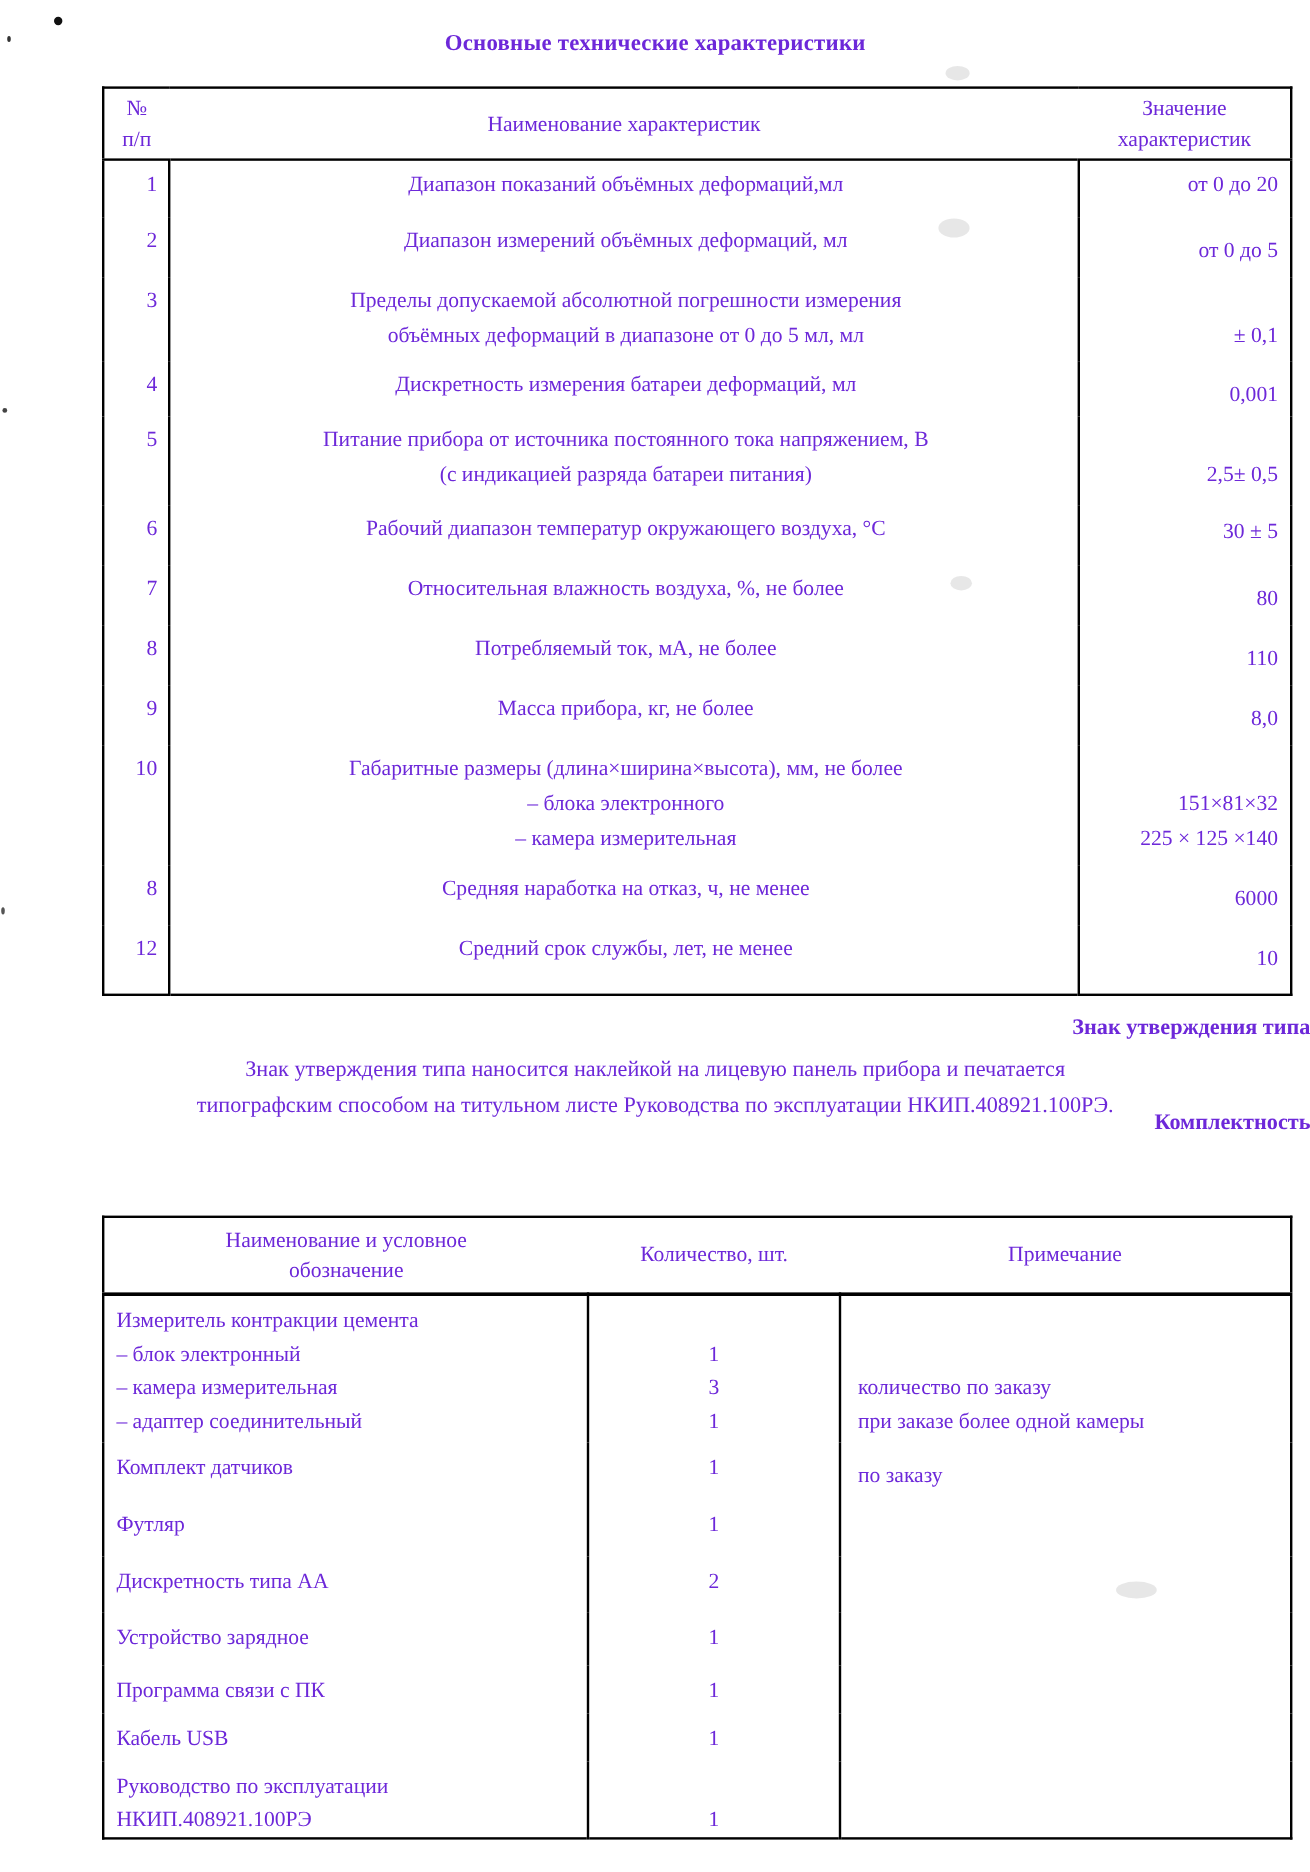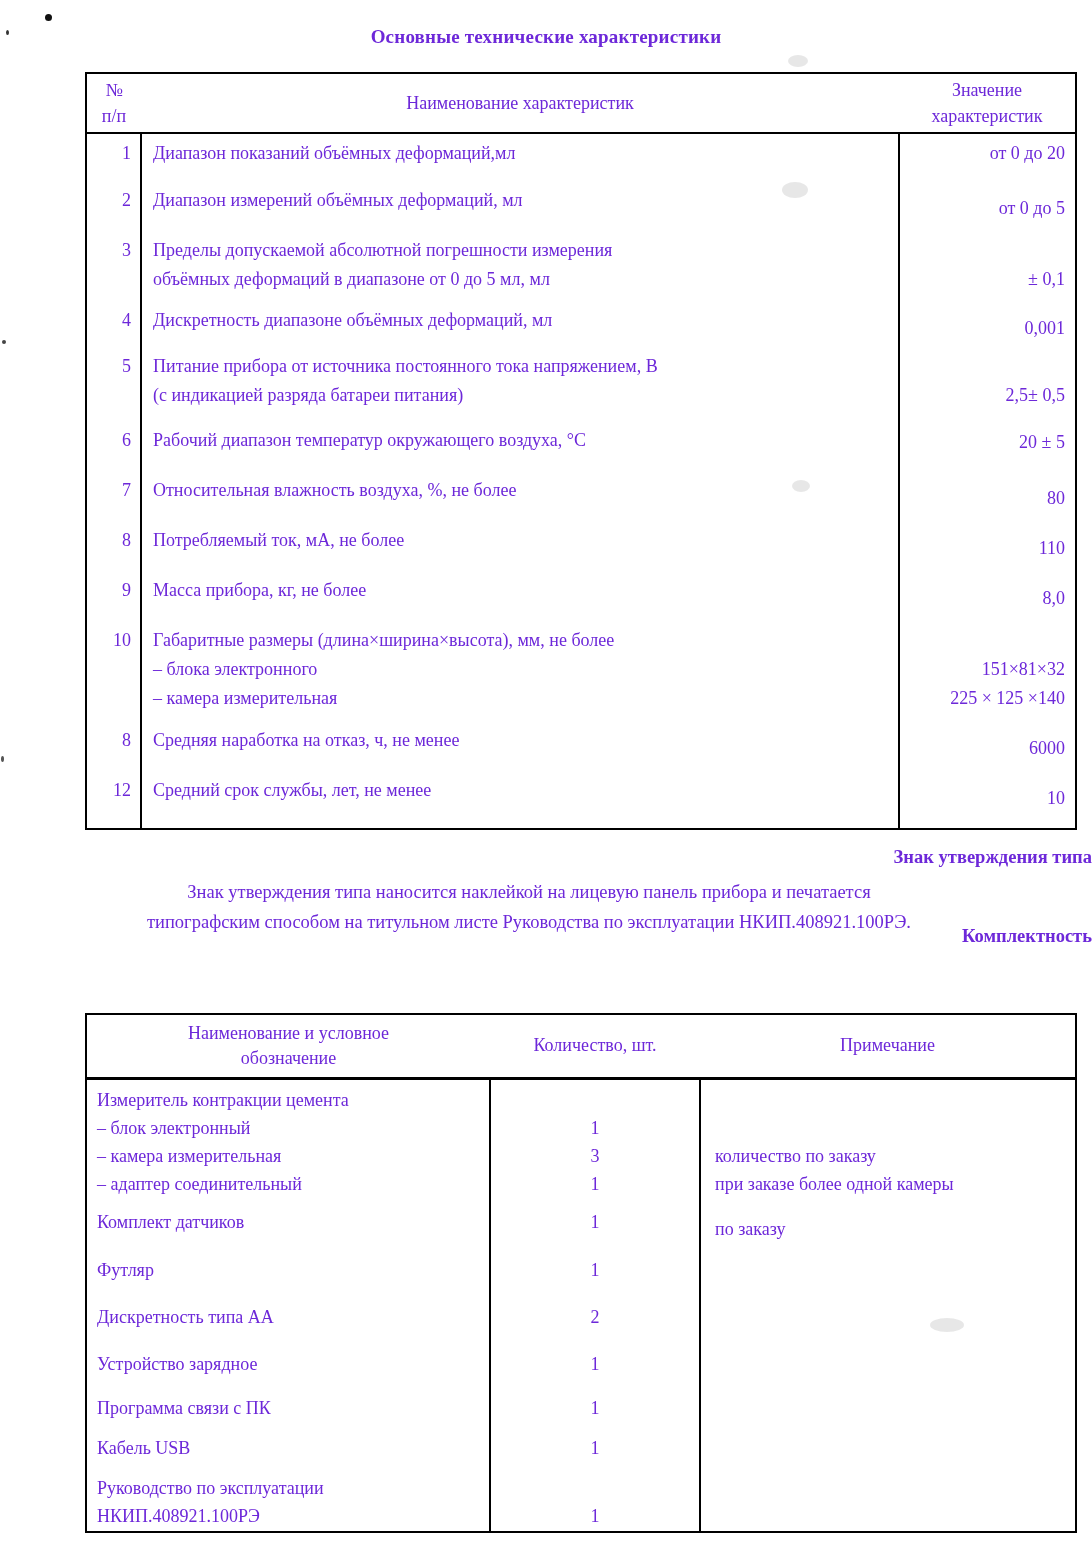--- a/index.html
+++ b/index.html
@@ -30,21 +30,21 @@
     left: 0; width: 100%;
     margin: 0;
     text-align: right;
     font-size: 18.5px;
     font-weight: bold;
   }
   .h-type-approval { top: 847px; }
   .h-completeness  { top: 926px; }
   .para {
     position: absolute;
-    top: 877px; left: 29px;
+    top: 877px; left: 46px;
     width: 1000px;
     margin: 0;
     font-size: 18.5px;
     line-height: 30px;
     text-align: center;
     white-space: pre-line;
   }
 
   
   table {
@@ -57,21 +57,21 @@
   th, td { vertical-align: top; white-space: pre-line; line-height: 29px; font-weight: normal; }
 
   
   .spec-table { left: 85px; top: 72px; width: 990px; }
   .spec-table thead tr { height: 60px; border-bottom: 2px solid #000; }
   .spec-table th { vertical-align: middle; text-align: center; line-height: 26px; }
   .spec-table .c-num { width: 55px; }
   .spec-table .c-name { width: 758px; }
   .spec-table .c-val { width: 177px; }
   .spec-table td.num { text-align: right; padding: 5px 9px 0 0; border-right: 2px solid #000; }
-  .spec-table td.nm  { padding: 5px 8px 0 11px; }
+  .spec-table td.nm  { padding: 5px 8px 0 11px; text-align: center; }
   .spec-table td.vl  { text-align: right; padding: 5px 10px 0 0; border-left: 2px solid #000; }
   .sr1  { height: 48px; }
   .sr2  { height: 50px; }
   .sr3  { height: 70px; }
   .sr4  { height: 46px; }
   .sr5  { height: 74px; }
   .sr6  { height: 50px; }
   .sr7  { height: 50px; }
   .sr8  { height: 50px; }
   .sr9  { height: 50px; }
@@ -158,34 +158,34 @@
       </tr>
       <tr class="sr3">
         <td class="num">3</td>
         <td class="nm">Пределы допускаемой абсолютной погрешности измерения
 объёмных деформаций в диапазоне от 0 до 5 мл, мл</td>
         <td class="vl">
 ± 0,1</td>
       </tr>
       <tr class="sr4">
         <td class="num">4</td>
-        <td class="nm">Дискретность диапазоне объёмных деформаций, мл</td>
+        <td class="nm">Дискретность измерения батареи деформаций, мл</td>
         <td class="vl">0,001</td>
       </tr>
       <tr class="sr5">
         <td class="num">5</td>
         <td class="nm">Питание прибора от источника постоянного тока напряжением, В
 (с индикацией разряда батареи питания)</td>
         <td class="vl">
 2,5± 0,5</td>
       </tr>
       <tr class="sr6">
         <td class="num">6</td>
         <td class="nm">Рабочий диапазон температур окружающего воздуха, °С</td>
-        <td class="vl">20 ± 5</td>
+        <td class="vl">30 ± 5</td>
       </tr>
       <tr class="sr7">
         <td class="num">7</td>
         <td class="nm">Относительная влажность воздуха, %, не более</td>
         <td class="vl">80</td>
       </tr>
       <tr class="sr8">
         <td class="num">8</td>
         <td class="nm">Потребляемый ток, мА, не более</td>
         <td class="vl">110</td>

